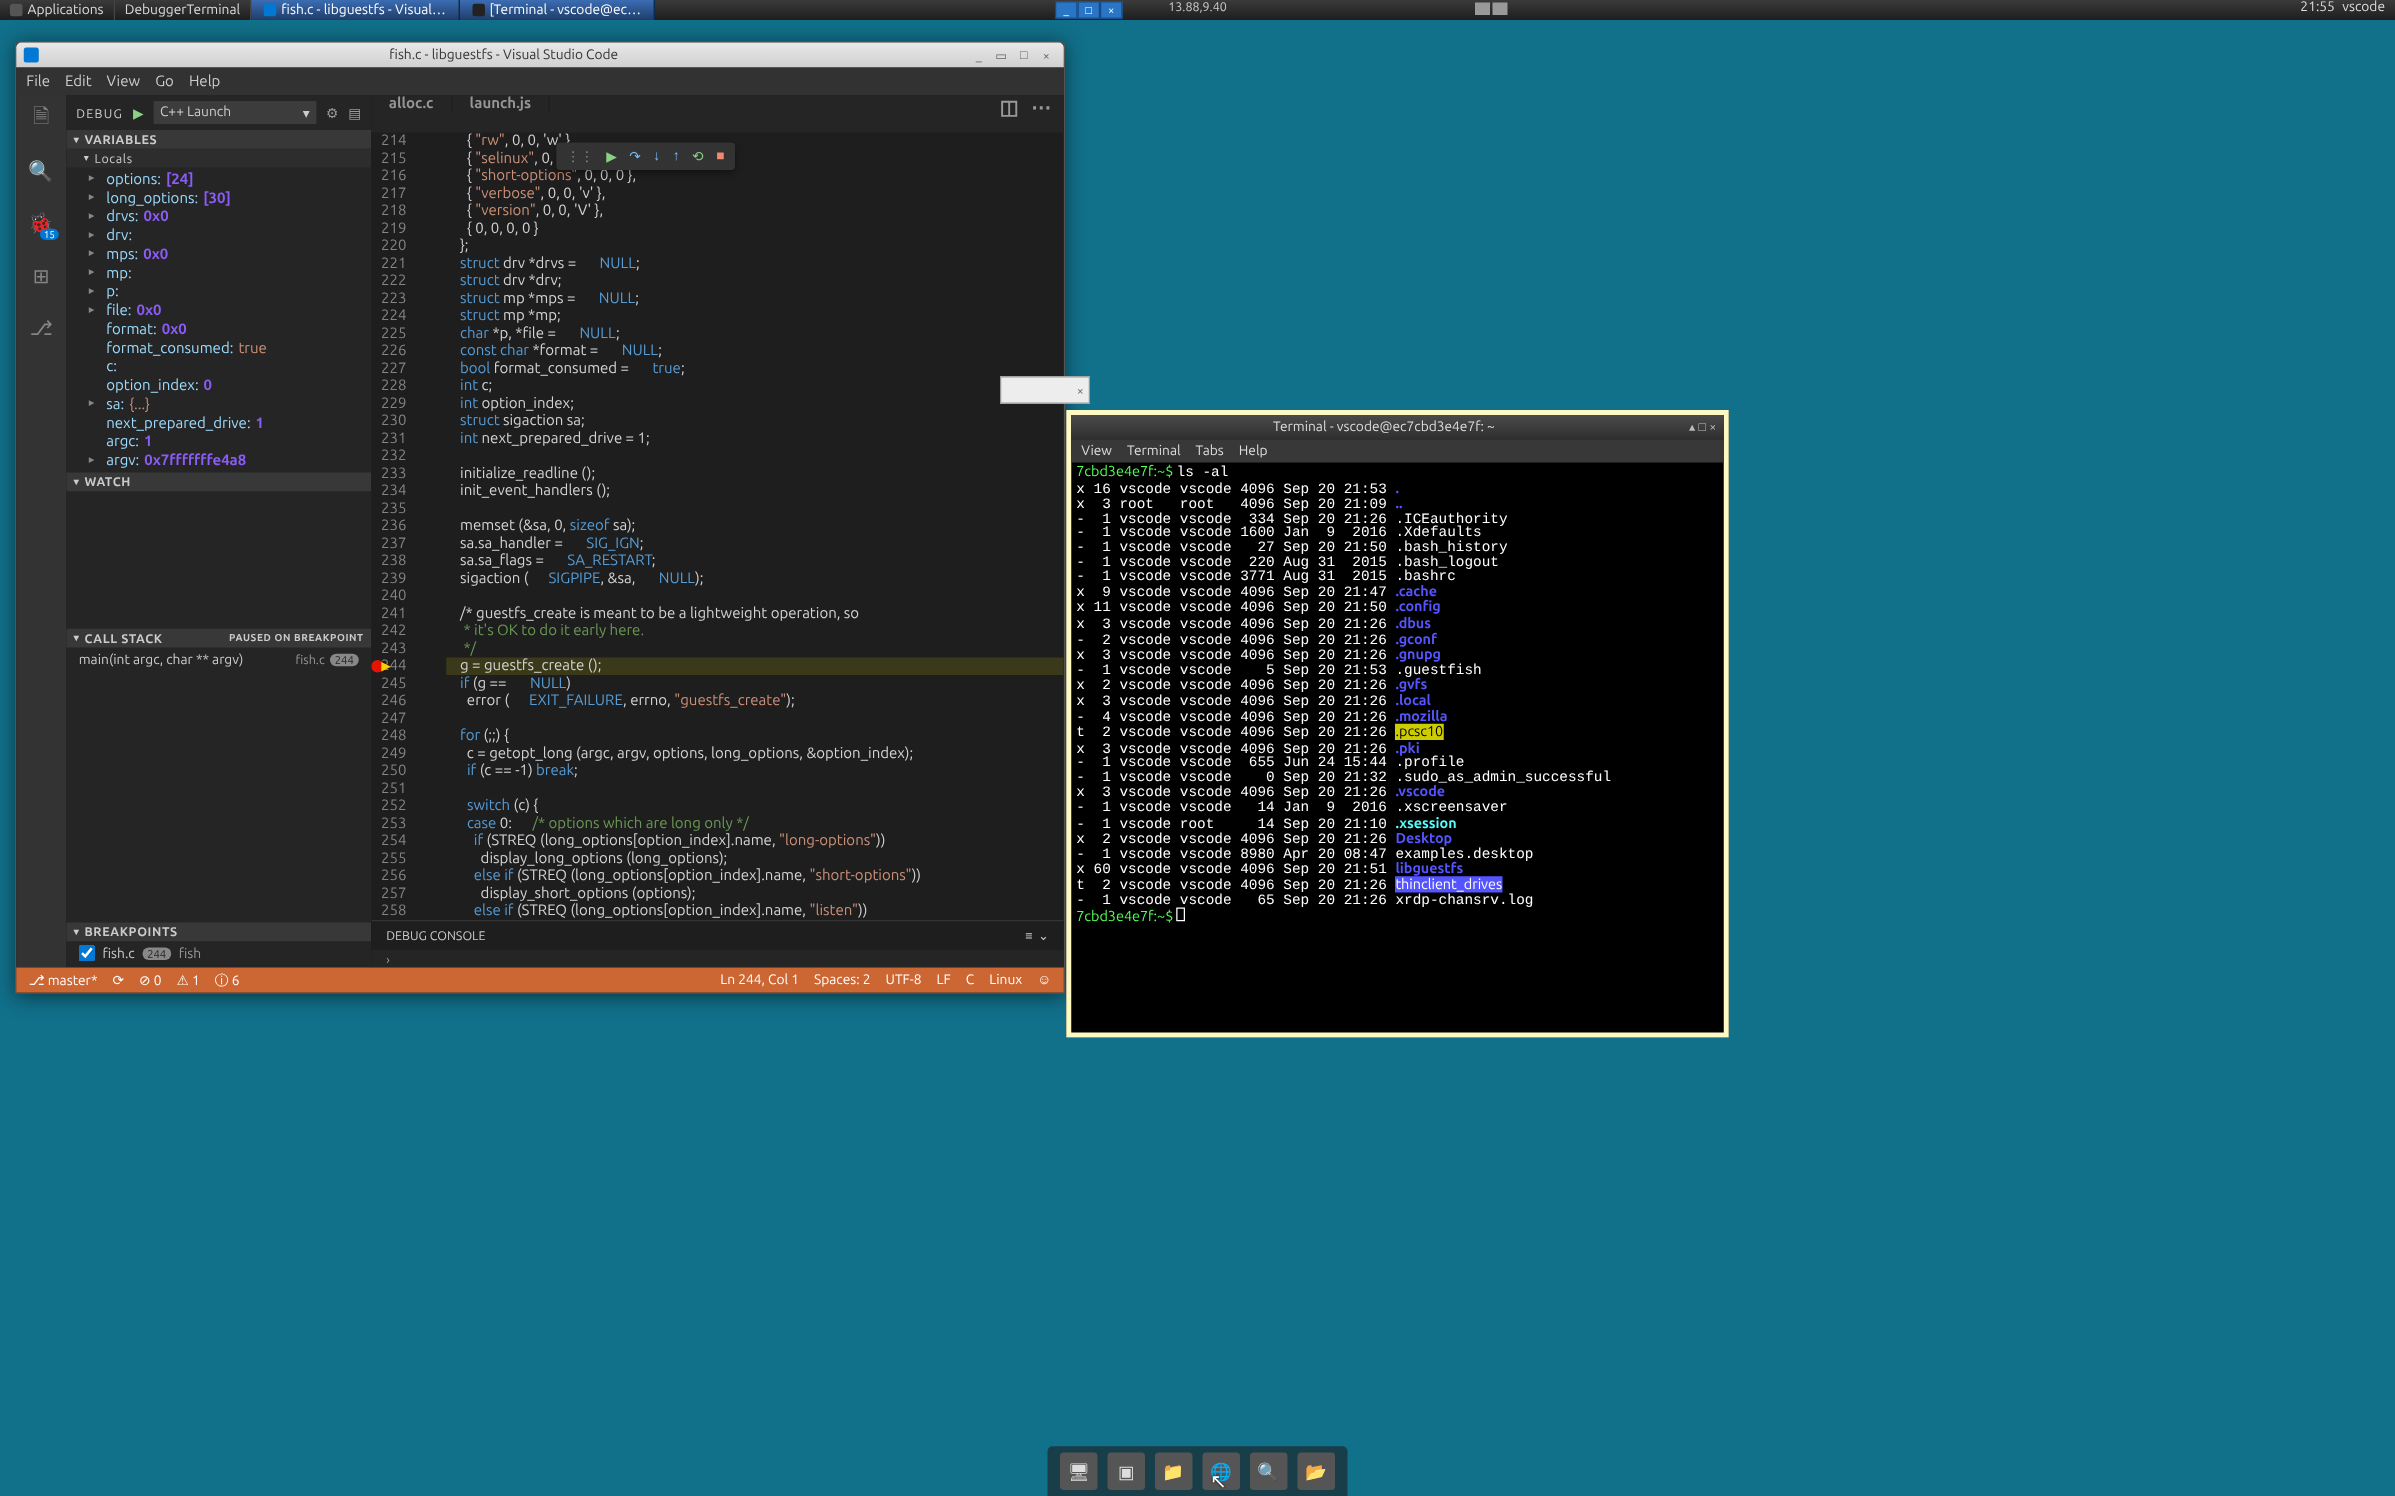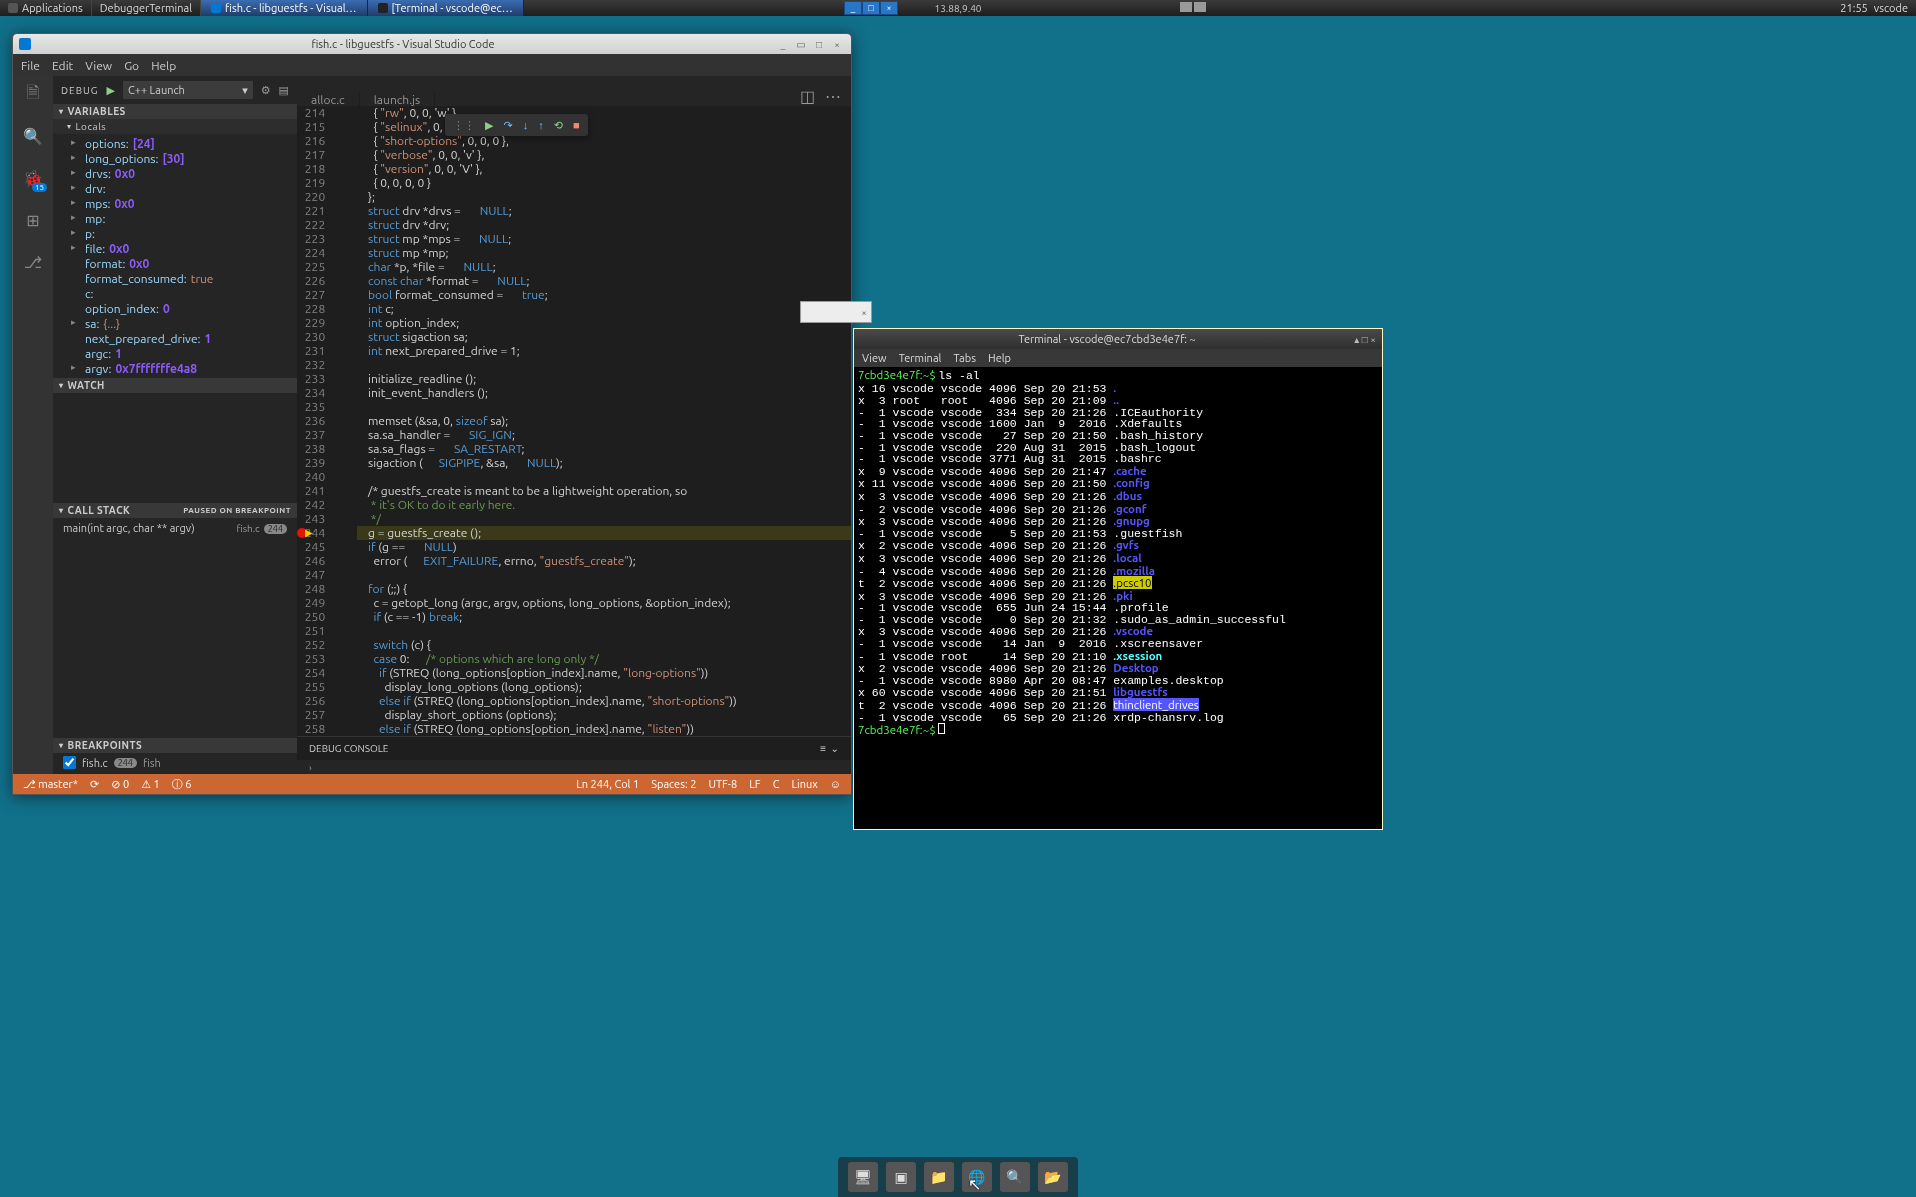--- a/index.html
+++ b/index.html
@@ -1,19 +1,19 @@
 <!DOCTYPE html>
 <html><head>
 <meta charset="utf-8">
 <style>
 * { margin: 0; padding: 0; box-sizing: border-box; font-family: "Segoe UI", Ubuntu, sans-serif; }
 body { background: #11708a; width: 1916px; height: 1197px; position: relative; overflow: hidden; }
 
 
-.top-taskbar { position: absolute; top: 0; left: 0; right: 0; height: 16px; background: linear-gradient(#3a3a3a,#1e1e1e); display: flex; align-items: center; font-size: 11px; color: #ddd; }
+.top-taskbar { position: absolute; top: 0; left: 0; right: 0; height: 16px; background: linear-gradient(#3a3a3a,#1e1e1e); display: flex; align-items: flex-start; font-size: 11px; color: #ddd; }
 .top-taskbar .tb-left { display: flex; align-items: center; gap: 0; }
 .top-taskbar .tb-item { padding: 1px 8px; display: flex; align-items: center; gap: 4px; border-right: 1px solid #444; height: 16px; }
 .topbar-icon { width:10px; height:10px; background:#555; border-radius:2px; display:inline-block; }
 .tb-task { background: linear-gradient(#3b6db3,#1f3d6a); color:#fff;padding:1px 10px; max-width:180px;overflow:hidden;white-space:nowrap;text-overflow:ellipsis; border-right:1px solid #0a2a50;height:16px;display:flex;align-items:center;gap:4px;}
 .top-taskbar .tb-center { position:absolute; left:50%; transform:translateX(-50%); font-size:10px; color:#ccc;}
 .top-taskbar .tb-right { margin-left:auto; display:flex; align-items:center; gap:6px; padding-right:8px;}
 .win-btns { display:flex; gap:0; margin-left:4px;}
 .win-btns span{width:18px;height:14px;background:#2a76c6;border:1px solid #1a4a85;font-size:9px;display:flex;align-items:center;justify-content:center;color:#fff;}
 
 
@@ -47,21 +47,21 @@
 .vars .val.num{color:#8b5cf6;font-weight:bold;}
 .vars .chev2{color:#888;width:10px;display:inline-block;font-size:9px;}
 .call-row{padding:4px 10px;font-size:11px;display:flex;align-items:center;justify-content:space-between;}
 .call-row .file{color:#999;font-size:10px;}
 .call-row .line-badge{background:#888;color:#252526;padding:0 4px;border-radius:6px;font-size:9px;margin-left:4px;}
 .paused-badge{margin-left:auto;font-size:8px;color:#ccc;}
 .bp-row{padding:3px 10px;display:flex;align-items:center;gap:6px;font-size:11px;}
 .bp-row input{accent-color:#0078d4;}
 
 .editor-area{flex:1;display:flex;flex-direction:column;background:#1e1e1e;overflow:hidden;}
-.tabs-row{height:30px;display:flex;align-items:flex-end;background:#252526;}
+.tabs-row{height:30px;display:flex;align-items:flex-start;background:#252526;font-weight:bold;}
 .tab{padding:0 14px;display:flex;align-items:center;font-size:12px;color:#969696;border-right:1px solid #1e1e1e;gap:6px;}
 .debug-ctrl{position:absolute;top:80px;left:432px;background:#333;height:22px;border-radius:3px;display:flex;align-items:center;gap:10px;padding:0 8px;box-shadow:0 2px 6px rgba(0,0,0,.4);}
 .debug-ctrl span{font-size:11px;}
 .tabs-right{margin-left:auto;display:flex;align-items:center;gap:10px;padding:0 10px;color:#999;}
 
 .editor{flex:1;overflow:auto;font-family:"Consolas","Courier New",monospace;font-size:12px;line-height:14px;position:relative;}
 .gutter{position:absolute;left:0;top:0;width:48px;text-align:center;color:#858585;padding-right:12px;}
 .code-lines{padding-left:60px;white-space:pre;color:#d4d4d4;}
 .code-lines .ln{height:14px;}
 .hl{background:#3a3a1a;display:block;width:100%;}
@@ -76,21 +76,21 @@
 .cmt{color:#6a9955;}
 
 .debug-console{height:24px;background:#1e1e1e;border-top:1px solid #333;display:flex;align-items:center;padding:0 12px;font-size:10px;color:#ccc;justify-content:space-between;}
 
 .breadcrumb-bar{height:14px;background:#252526;font-size:10px;color:#999;padding-left:12px;display:flex;align-items:center;}
 
 .status-bar{height:20px;background:#cc6633;display:flex;align-items:center;font-size:11px;color:#fff;padding:0 10px;gap:12px;}
 .status-bar .right{margin-left:auto;display:flex;gap:12px;}
 
 
-.terminal-win{position:absolute;top:328px;left:853px;width:530px;height:502px;background:#000;border:1px solid #fef9c3;display:flex;flex-direction:column;}
+.terminal-win{position:absolute;top:328px;left:853px;width:530px;height:502px;background:#000;border:4px solid #fef9c3;display:flex;flex-direction:column;}
 .term-titlebar{height:20px;background:linear-gradient(#4a4a4a,#2e2e2e);display:flex;align-items:center;font-size:11px;color:#ddd;padding:0 6px;}
 .term-titlebar .title{flex:1;text-align:center;}
 .term-titlebar .winctl span{width:14px;font-size:10px;color:#bbb;text-align:center;}
 .term-menubar{height:18px;background:#383838;display:flex;align-items:center;gap:12px;padding:0 8px;font-size:11px;color:#ddd;}
 .term-menubar span{text-decoration:underline;text-decoration-color:transparent;}
 .term-body{flex:1;padding:2px 4px;font-family:"Consolas","Courier New",monospace;font-size:11.5px;line-height:11.6px;color:#fff;white-space:pre;overflow:hidden;}
 .term-body .dir{color:#5555ff;font-weight:bold;}
 .term-body .hl-y{background:#cccc00;color:#000;}
 .term-body .hl-b{background:#5555ff;color:#fff;}
 .term-body .link{color:#55ffff;font-weight:bold;}

